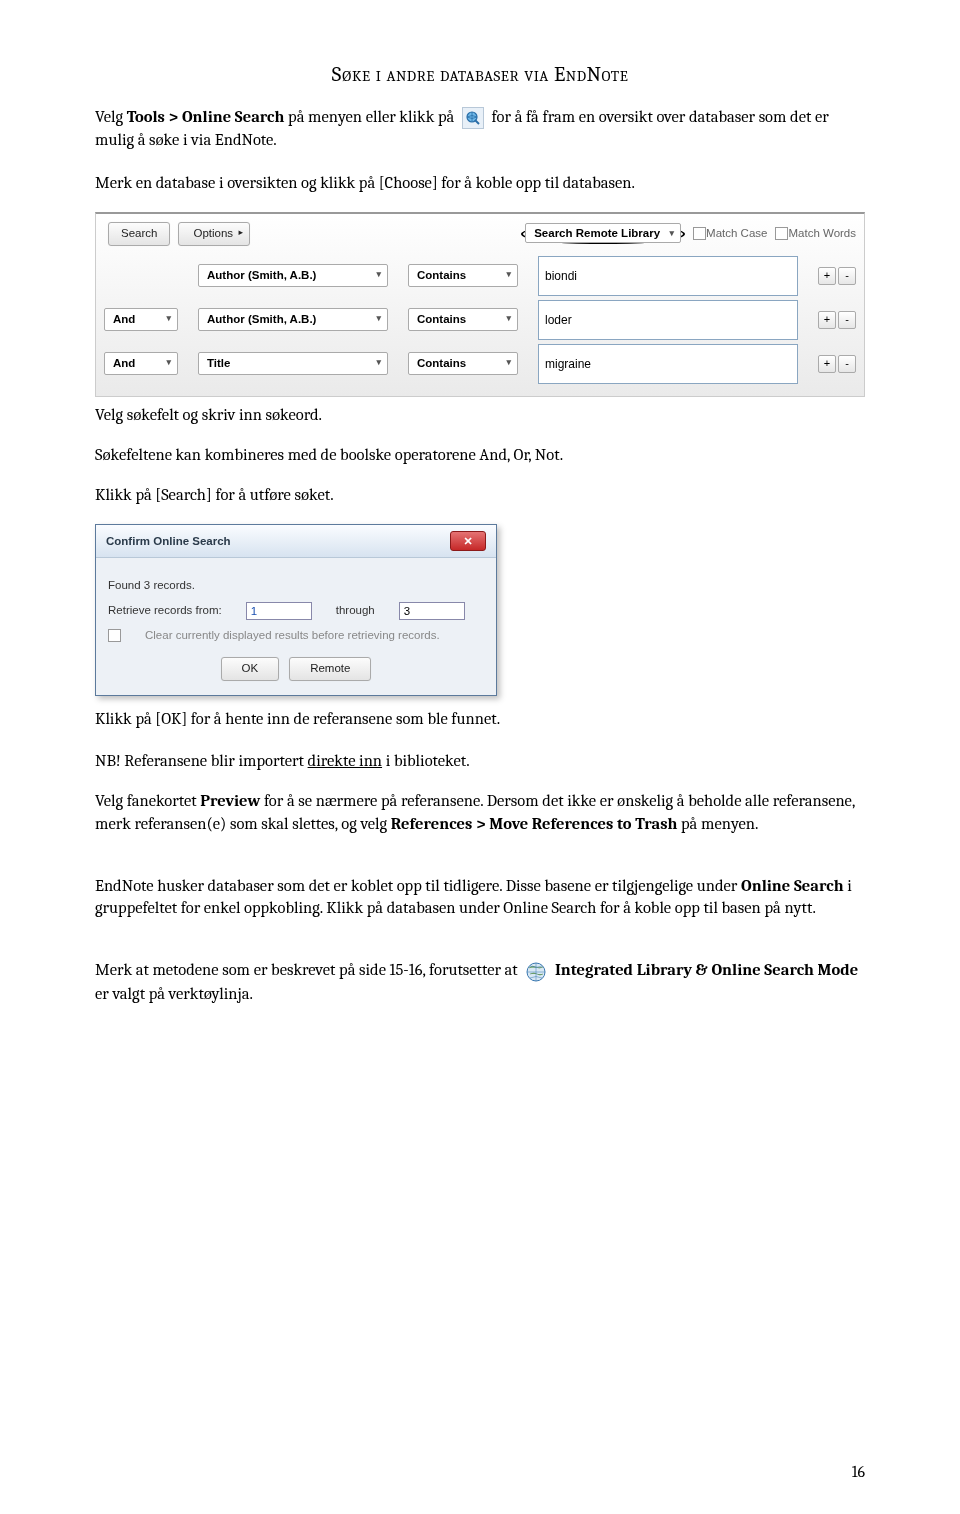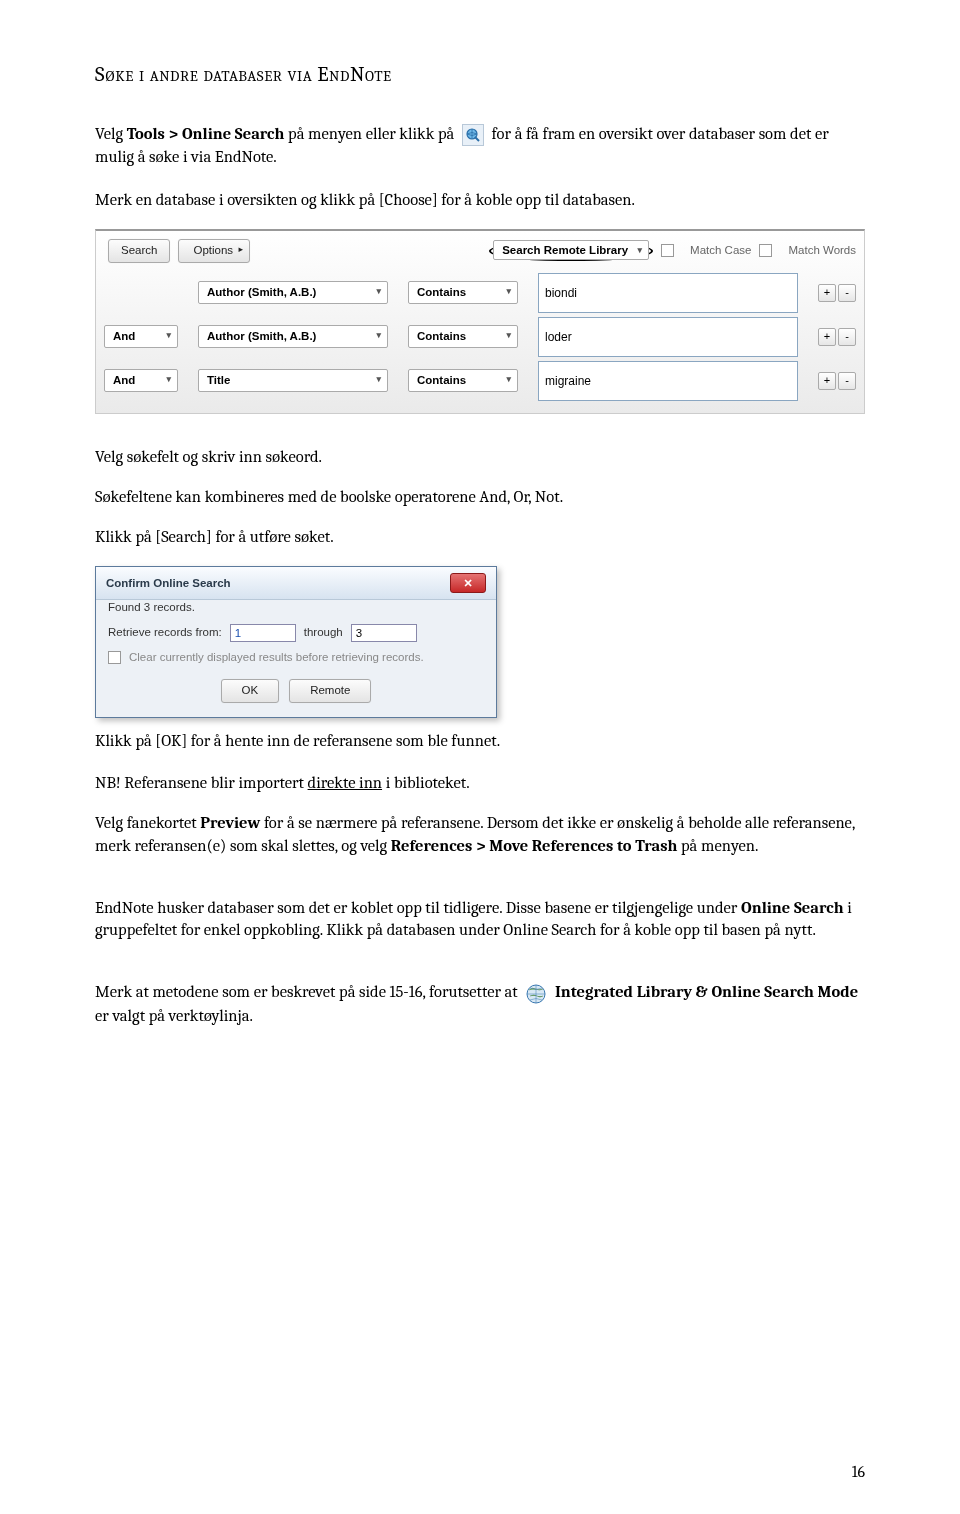--- a/index.html
+++ b/index.html
@@ -11,21 +11,22 @@
     padding: 60px 95px 40px 95px;
     width: 960px;
     box-sizing: border-box;
     line-height: 1.35;
   }
   h1 {
     font-variant: small-caps;
     font-weight: normal;
     font-size: 21px;
     letter-spacing: 0.5px;
-    margin: 0 0 35px 0;
+    margin: 0 0 18px 0;
+    text-align: center;
   }
   p { margin: 0 0 18px 0; }
   .mt { margin-top: 20px; }
   .mt2 { margin-top: 40px; }
   .inline-icon {
     display: inline-block;
     width: 20px;
     height: 20px;
     vertical-align: middle;
     margin: 0 4px;
@@ -43,41 +44,41 @@
   b { font-weight: bold; }
   .u { text-decoration: underline; }
 
   
   .search-panel {
     border: 1px solid #ccc;
     background: linear-gradient(#fff,#eaeaea);
     font-family: "Segoe UI", Tahoma, sans-serif;
     font-size: 11.5px;
     padding: 8px 8px 8px 8px;
-    margin: 8px 0 32px 0;
+    margin: 8px 0 7px 0;
     border-top: 2px solid #999;
   }
   .sp-toolbar { display:flex; align-items:center; gap:8px; margin-bottom:10px; padding-left:4px;}
   .btn {
     display:inline-flex; align-items:center; justify-content:center;
     background: linear-gradient(#fcfcfc,#e4e4e4);
     border:1px solid #aaa; border-radius:3px;
     padding:3px 12px; font-size:11.5px; color:#222;
     box-shadow: 0 0 1px rgba(0,0,0,.1);
   }
   .btn.opt { padding-right:16px; position:relative;padding-left:14px;}
   .btn.opt::after{ content:"▸"; position:absolute; right:6px; top:3px; font-size:9px;}
   .spacer{flex:1;}
   .circled{ border:2px solid #000; border-radius:50%/60%; padding:0 2px; display:inline-block;}
   .dd {
     background:#fff; border:1px solid #aaa; border-radius:2px;
     padding:3px 20px 3px 8px; font-size:11.5px; position:relative; white-space:nowrap;font-weight:bold;
   }
   .dd::after{content:"▾"; position:absolute; right:6px; top:3px; font-size:9px; color:#555;}
-  .chk{display:inline-flex; align-items:center; color:#666; font-size:11.5px; gap:16px;}
+  .chk{display:inline-flex; align-items:center; color:#666; font-size:11.5px; gap:0;}
   .chk .box{width:11px;height:11px;border:1px solid #999;background:#fff;}
   .sp-row{display:flex; align-items:center; gap:20px; margin:4px 0;}
   .sp-row .dd.bool{width:44px;}
   .sp-row .dd.field{width:160px;}
   .sp-row .dd.op{width:80px;}
   .txt{flex:1;}
   .txt input{
     width:100%; box-sizing:border-box; font-size:12px;
     border:1px solid #8aa6c1; padding:12px 6px; background:#fff;
   }
@@ -99,22 +100,22 @@
     border-bottom:1px solid #b8c8d8;
     padding:6px 10px; display:flex; align-items:center;
     font-weight:600; color:#2a3a4a;
   }
   .dlg-title .x{
     margin-left:auto;width:34px;height:18px;
     background:linear-gradient(#e57373,#c62828);
     border:1px solid #8b1a1a;border-radius:3px;
     color:#fff;display:flex;align-items:center;justify-content:center;font-size:11px;
   }
-  .dlg-body{padding:0 12px 14px 12px; color:#333;}
-  .dlg-body .row{display:flex;align-items:center;gap:8px;margin:8px 0;}
+  .dlg-body{padding:20px 12px 14px 12px; color:#333;}
+  .dlg-body .row{display:flex;align-items:center;gap:24px;margin:8px 0;}
   .dlg-body input.n{width:56px;border:1px solid #88a;padding:2px 4px;font-size:11.5px;}
   .dlg-btns{display:flex;justify-content:center;gap:10px;margin-top:14px;}
   .dlg-btns .btn{padding:3px 20px;}
   .dim{color:#888;}
 
   .pagenum{position:fixed; right:95px; bottom:30px; font-size:16px;}
 </style>
 </head>
 <body>
 

